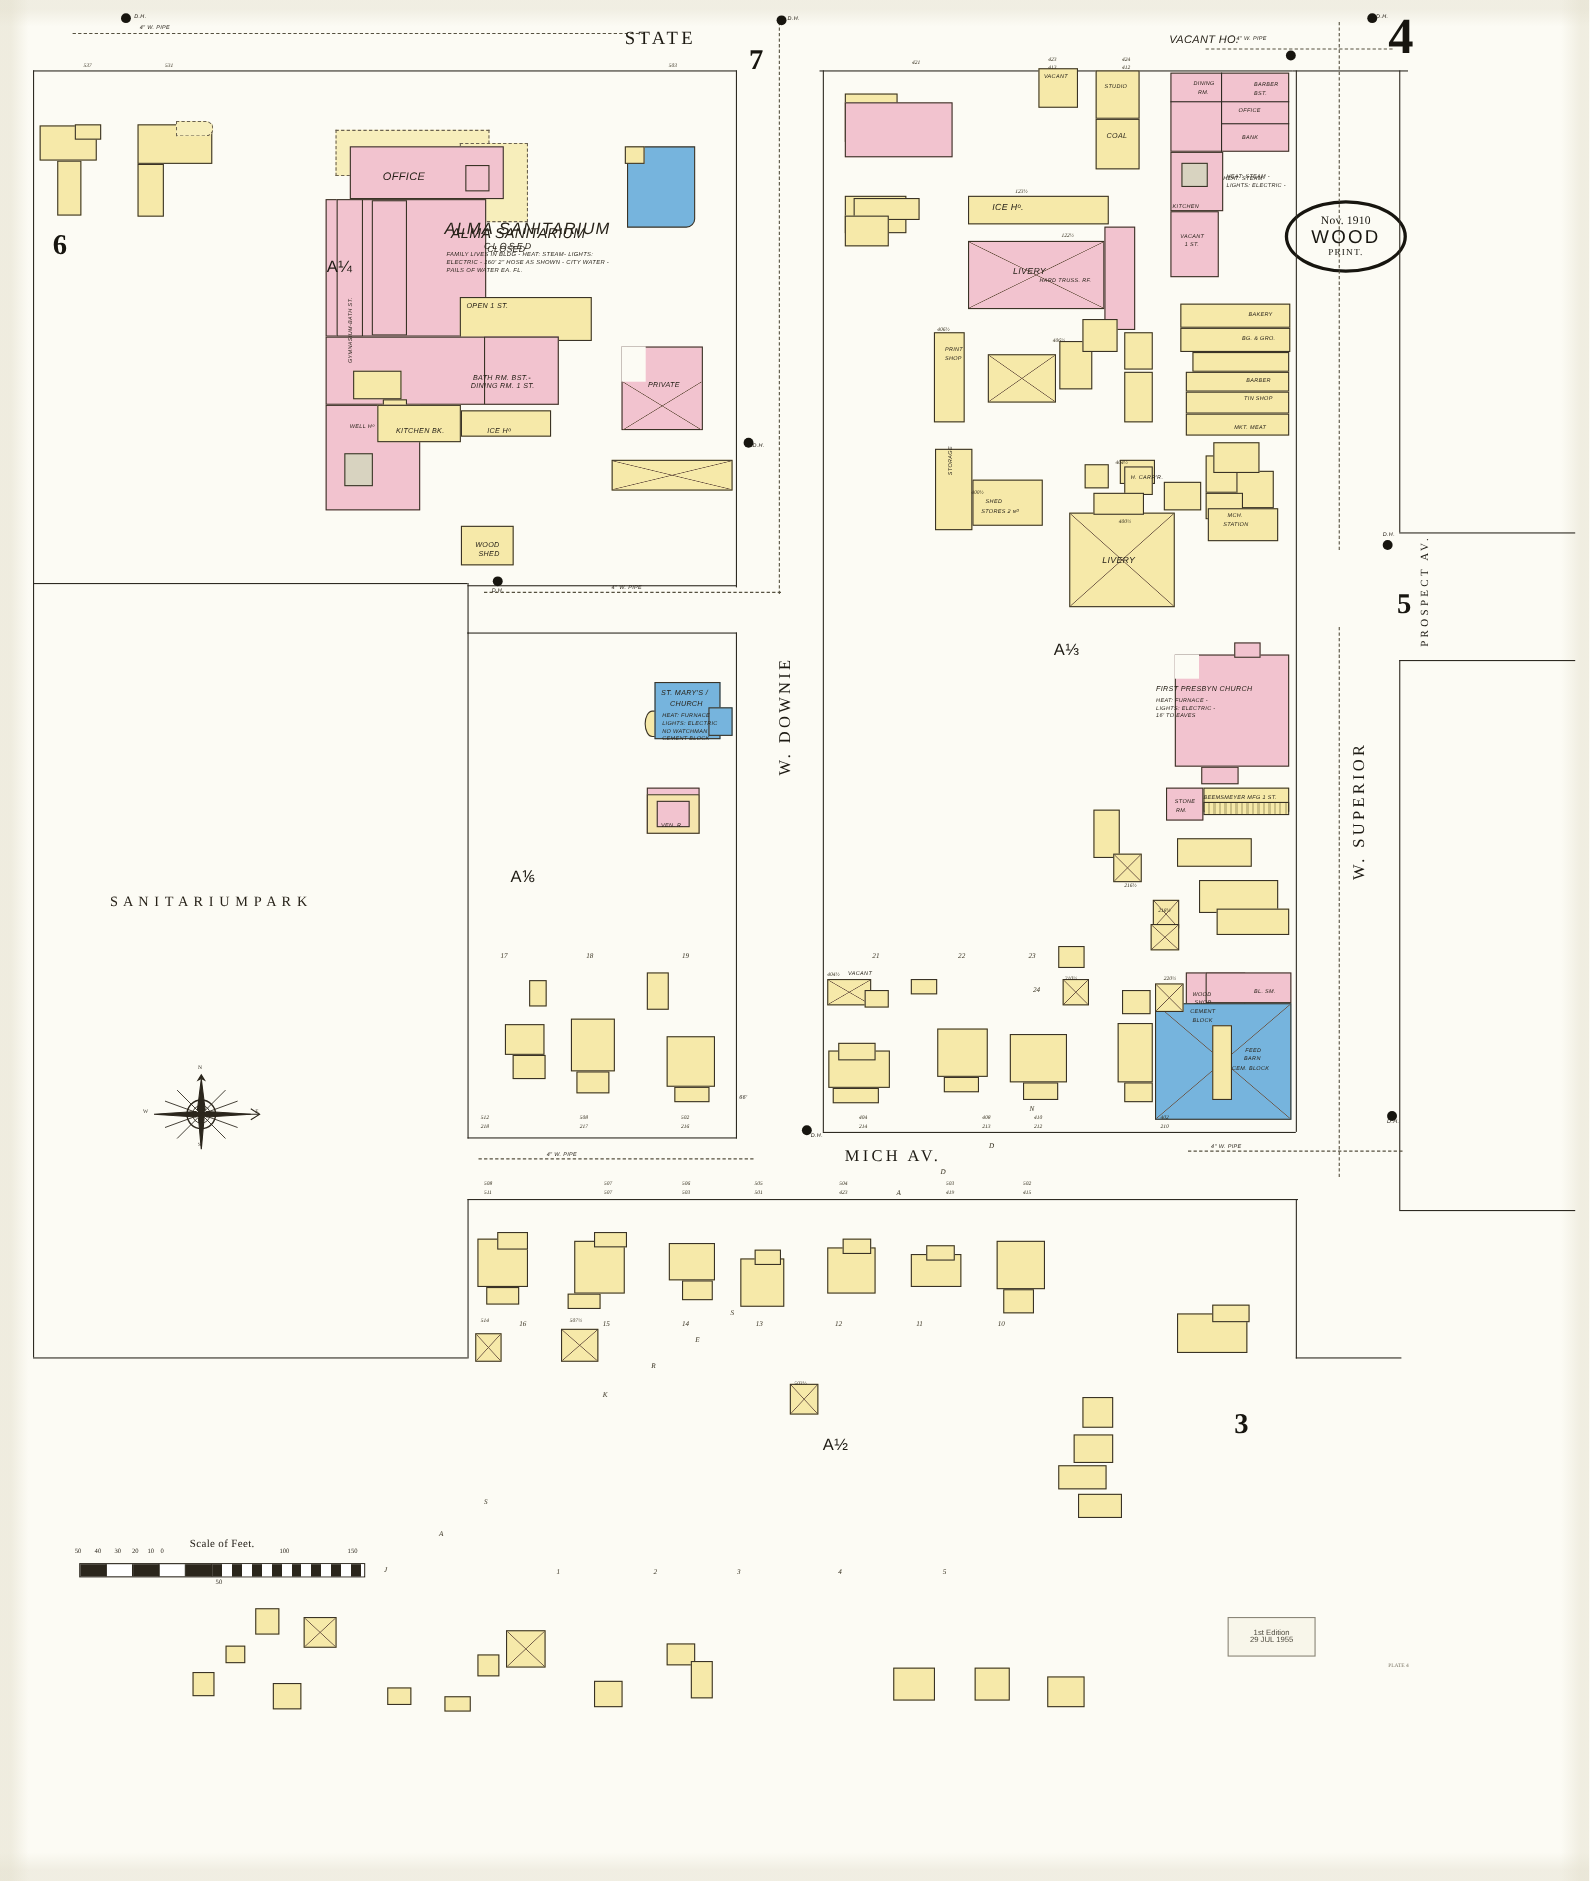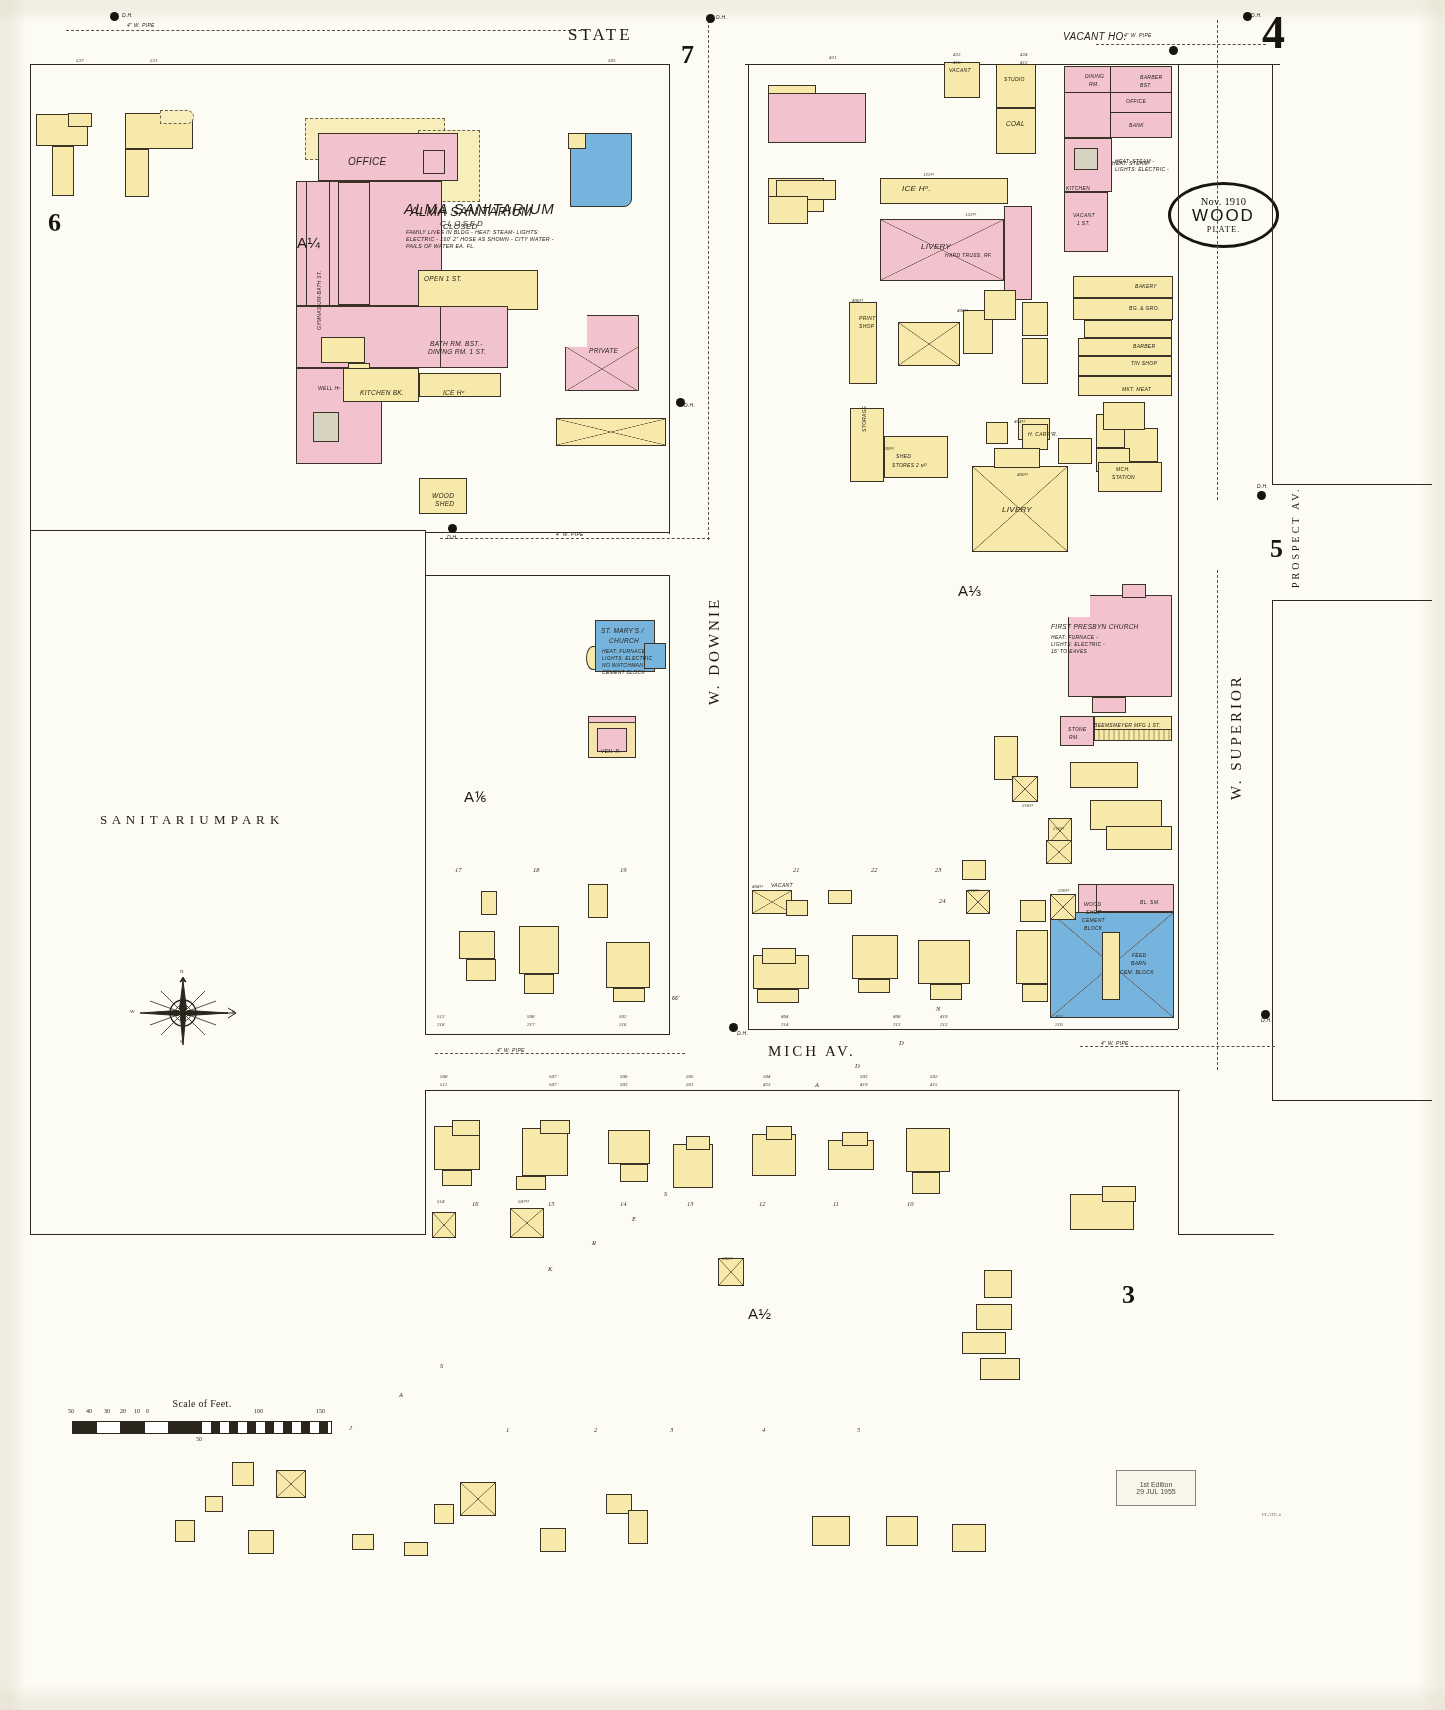--- a/index.html
+++ b/index.html
@@ -93,21 +93,21 @@
   <div class="sheetnum" style="left:1262px;top:6px;font-size:46px;">4</div>
   <div class="sheetnum" style="left:48px;top:208px;font-size:26px;">6</div>
   <div class="sheetnum" style="left:681px;top:40px;font-size:26px;">7</div>
   <div class="sheetnum" style="left:1270px;top:534px;font-size:26px;">5</div>
   <div class="sheetnum" style="left:1122px;top:1280px;font-size:26px;">3</div>
   <div class="txt tiny" style="left:1262px;top:1512px;color:#7d7767;">PLATE 4</div>
 
   <div id="title-stamp">
     <div class="tdate">Nov. 1910</div>
     <div class="tcity">WOOD</div>
-    <div class="tstate">PLATE.</div>
+    <div class="tstate">PRINT.</div>
   </div>
 
   <div class="map-layer">
 
     <div class="line hline" style="left:30px;top:64px;width:640px;"></div>
     <div class="line hline" style="left:745px;top:64px;width:430px;"></div>
     <div class="line hline" style="left:1175px;top:64px;width:105px;"></div>
 
     <div class="line vline" style="left:30px;top:64px;height:1170px;"></div>
     <div class="line hline" style="left:30px;top:530px;width:395px;"></div>

